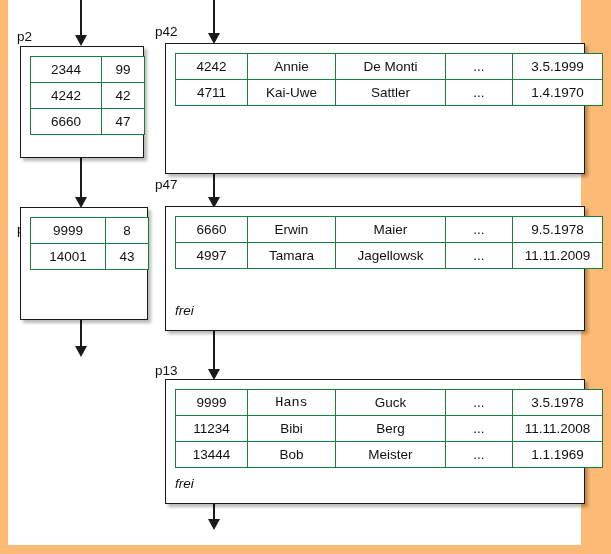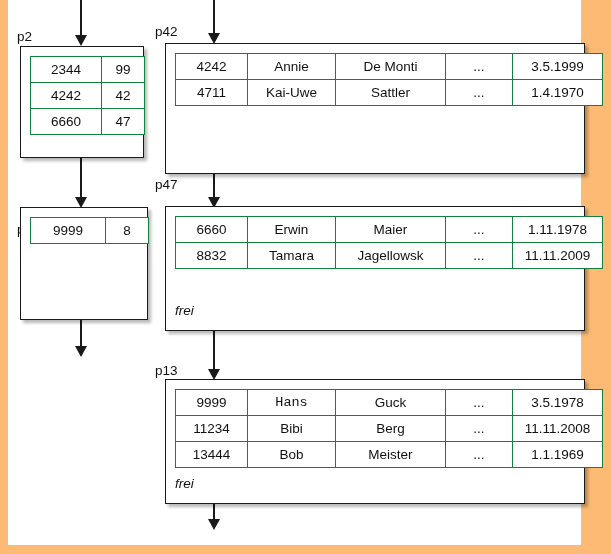--- a/index.html
+++ b/index.html
@@ -153,20 +153,24 @@
   </div>
 
   <div class="page-label" style="left:17px; top:190px;margin-top:32px;">p97</div>
   <div class="page-box" style="left:20px; top:207px; width:128px; height:113px;">
     <table class="tbl" style="left:9px; top:9px; width:108px;">
       <tbody>
           <tr>
         <td style="width:70px;">9999</td>
         <td style="width:38px;">8</td>
       </tr>
+      <tr>
+        <td>14001</td>
+        <td>43</td>
+      </tr>
     </tbody>
       </table>
   </div>
 
   <div class="page-label" style="left:155px; top:24px;">p42</div>
   <div class="page-box" style="left:165px; top:43px; width:420px; height:131px;">
     <table class="tbl" style="left:9px; top:9px; width:402px;">
       <tbody>
           <tr>
         <td style="width:67px;">4242</td>
@@ -188,24 +192,24 @@
 
   <div class="page-label" style="left:155px; top:177px;">p47</div>
   <div class="page-box" style="left:165px; top:206px; width:420px; height:125px;">
     <table class="tbl" style="left:9px; top:9px; width:402px;">
       <tbody>
           <tr>
         <td style="width:67px;">6660</td>
         <td style="width:83px;">Erwin</td>
         <td style="width:105px;">Maier</td>
         <td style="width:62px;">...</td>
-        <td style="width:85px;">1.11.1978</td>
-      </tr>
-      <tr>
-        <td>8832</td>
+        <td style="width:85px;">9.5.1978</td>
+      </tr>
+      <tr>
+        <td>4997</td>
         <td>Tamara</td>
         <td>Jagellowsk</td>
         <td>...</td>
         <td>11.11.2009</td>
       </tr>
     </tbody>
       </table>
     <div class="frei" style="left:9px; top:96px;">frei</div>
   </div>
 

